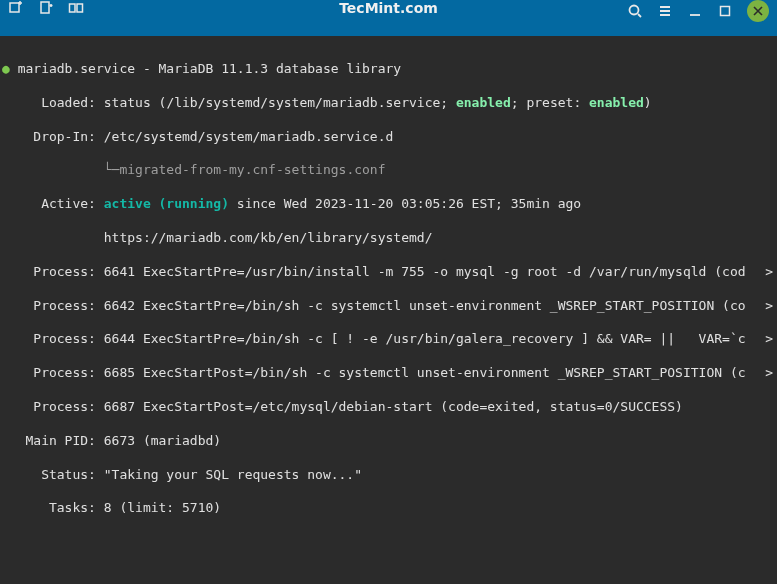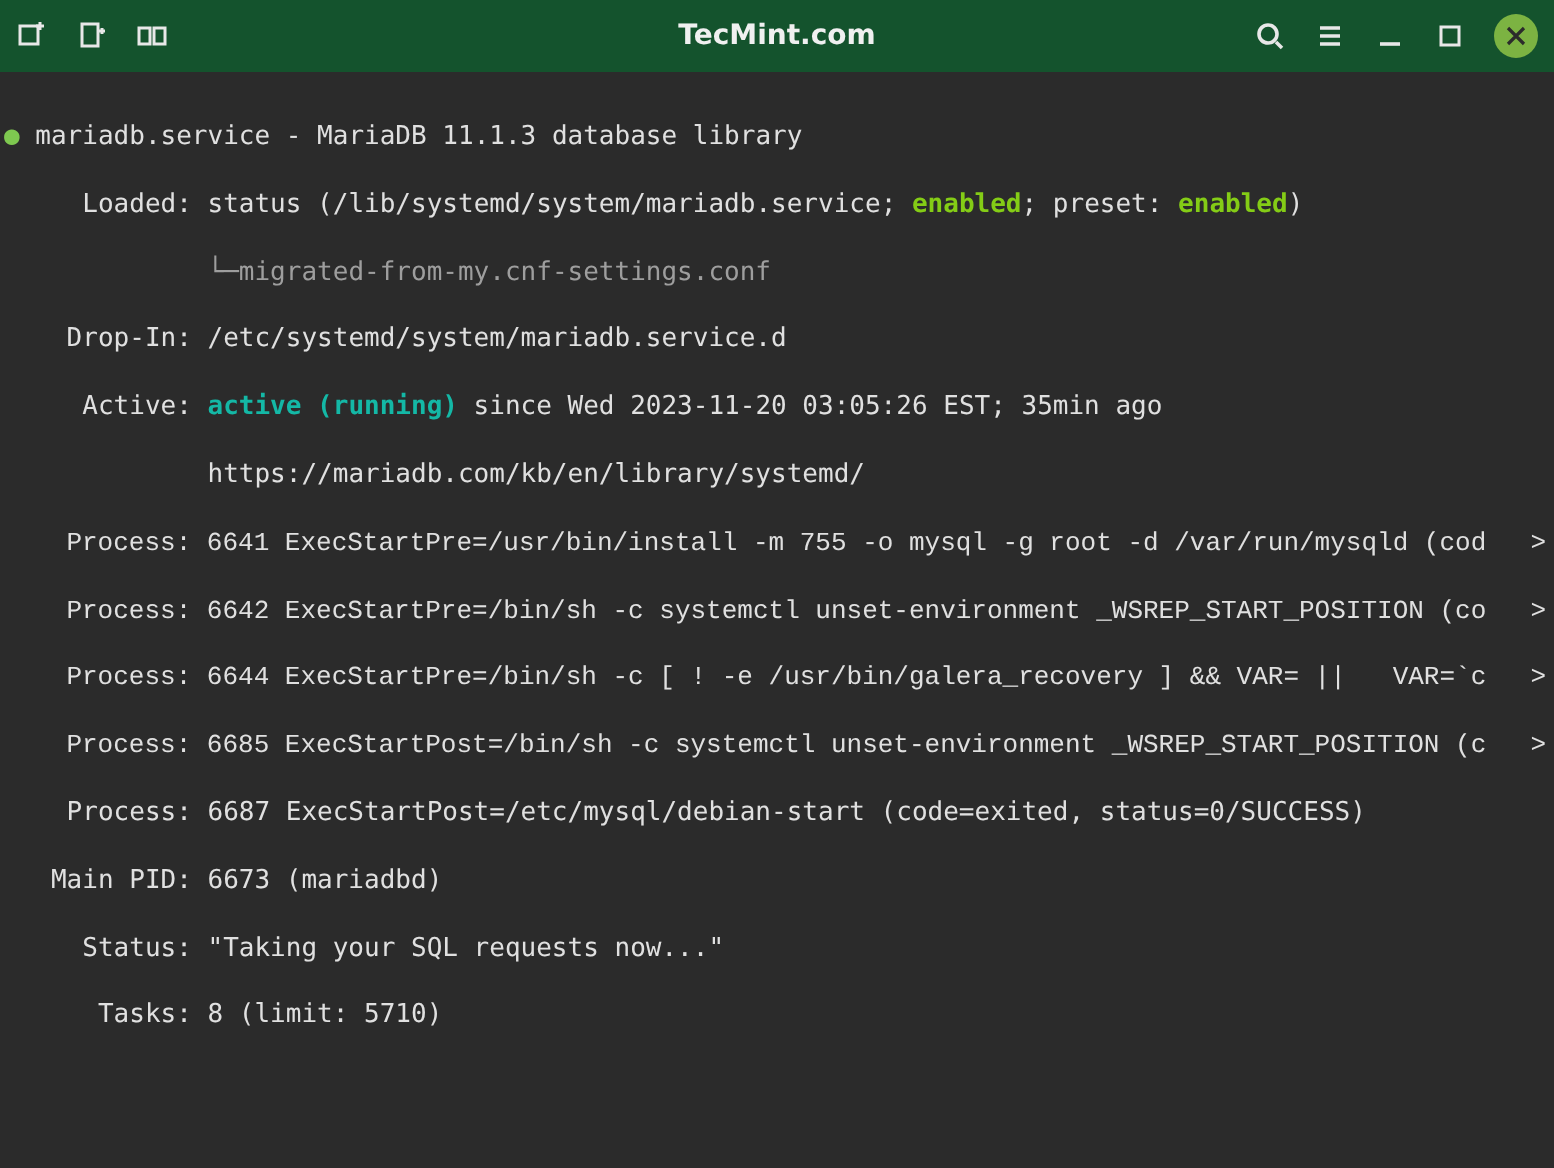--- a/index.html
+++ b/index.html
@@ -8,23 +8,23 @@
     width: 777px;
     height: 584px;
     background: #2b2b2b;
     font-family: "DejaVu Sans Mono", "Liberation Mono", monospace;
     font-size: 13px;
     color: #e0e0e0;
     overflow: hidden;
   }
   .titlebar {
     height: 36px;
-    background: #14532d;
+    background: #0369a1;
     display: flex;
-    align-items: center;
+    align-items: flex-start;
     padding: 0 8px;
     color: #f0f0f0;
   }
   .titlebar-left, .titlebar-right {
     display: flex;
     align-items: center;
     gap: 14px;
   }
   .titlebar-left { flex: 1; }
   .titlebar-center {
@@ -49,27 +49,27 @@
     align-items: center; justify-content: center;
     color: #2b2b2b;
   }
   .close-btn svg { width: 10px; height: 10px; }
   .terminal {
     padding: 8px 2px 0 2px;
     white-space: pre;
     line-height: 16.9px;
     letter-spacing: 0;
   }
-  .g { color: #84cc16; font-weight: bold; } 
+  .g { color: #86efac; font-weight: bold; } 
   .gb { color: #14b8a6; font-weight: bold; }
   .dim { color: #9e9e9e; }
   .bullet { color: #7ec850; }
   .row { display: block; }
   .clip { display: block; overflow: hidden; width: 771px; }
-  .rshift { position: relative; font-family: Liberation Mono, monospace; }
+  .rshift { position: relative; }
   .edge {
     position: absolute;
     right: 0;
     top: 0;
     color: #e0e0e0;
     background: #2b2b2b;
     padding-left: 0;
   }
 </style>
 </head>
@@ -123,22 +123,22 @@
       <svg viewBox="0 0 10 10" stroke="currentColor" stroke-width="1.6">
         <path d="M1 1l8 8M9 1l-8 8"></path>
       </svg>
     </span>
   </div>
 </div>
 
 <div class="terminal">
 <span class="row"><span class="bullet">●</span> <span>mariadb.service</span><span> - </span><span>MariaDB 11.1.3 database library</span></span>
 <span class="row"><span>     Loaded: </span><span>status (</span><span>/lib/systemd/system/mariadb.service</span><span>; </span><span class="g">enabled</span><span>; preset: </span><span class="g">enabled</span><span>)</span></span>
+<span class="row"><span>    Drop-In: </span><span>/etc/systemd/system/mariadb.service.d</span></span>
 <span class="row"><span class="dim">             └─</span><span class="dim">migrated-from-my.cnf-settings.conf</span></span>
-<span class="row"><span>    Drop-In: </span><span>/etc/systemd/system/mariadb.service.d</span></span>
 <span class="row"><span>     Active: </span><span class="gb">active (running)</span><span> since Wed 2023-11-20 03:05:26 EST; 35min ago</span></span>
 <span class="row"><span>             </span><span>https://mariadb.com/kb/en/library/systemd/</span></span>
 <span class="row clip rshift"><span>    Process: 6641 ExecStartPre=/usr/bin/install -m 755 -o mysql -g root -d /var/run/mysqld (cod</span><span class="edge">&gt;</span></span>
 <span class="row clip rshift"><span>    Process: 6642 ExecStartPre=/bin/sh -c systemctl unset-environment _WSREP_START_POSITION (co</span><span class="edge">&gt;</span></span>
 <span class="row clip rshift"><span>    Process: 6644 ExecStartPre=/bin/sh -c [ ! -e /usr/bin/galera_recovery ] &amp;&amp; VAR= ||   VAR=`c</span><span class="edge">&gt;</span></span>
 <span class="row clip rshift"><span>    Process: 6685 ExecStartPost=/bin/sh -c systemctl unset-environment _WSREP_START_POSITION (c</span><span class="edge">&gt;</span></span>
 <span class="row">    Process: 6687 ExecStartPost=/etc/mysql/debian-start (code=exited, status=0/SUCCESS)</span>
 <span class="row">   Main PID: 6673 (mariadbd)</span>
 <span class="row">     Status: "Taking your SQL requests now..."</span>
 <span class="row">      Tasks: 8 (limit: 5710)</span>

